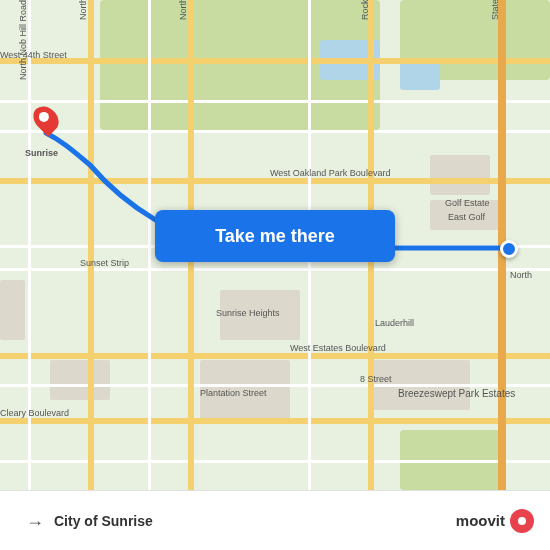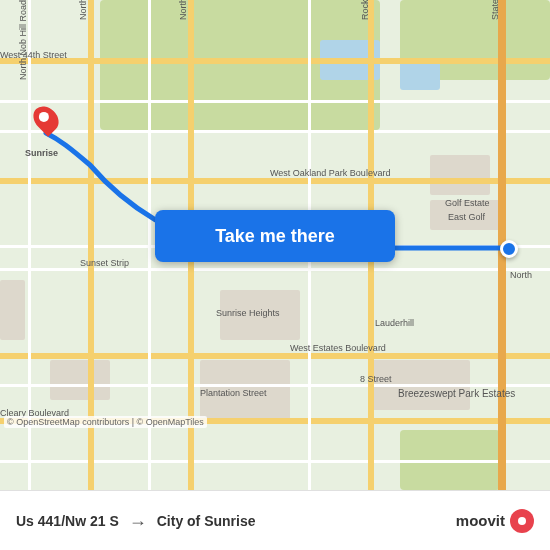--- a/index.html
+++ b/index.html
@@ -286,25 +286,23 @@
   </svg>
 
   <div class="location-pin" style="left:35px;top:105px;">
     <div class="pin-body"></div>
   </div>
 
   <div class="destination-dot" style="left:500px;top:240px;"></div>
 
   <button id="take-me-there-btn">Take me there</button>
 
-  <div class="attribution">© OpenStreetMap contributors | © OpenMapTiles</div>
 </div>
 
 <div id="bottom-bar">
-  <span class="bottom-from">Us 441/Nw 21 S</span>
   <span class="bottom-arrow">→</span>
   <span class="bottom-to">City of Sunrise</span>
 
   <div class="moovit-logo">
     <span class="moovit-text">moovit</span>
     <div class="moovit-dot">
       <div class="moovit-dot-inner"></div>
     </div>
   </div>
 </div>

